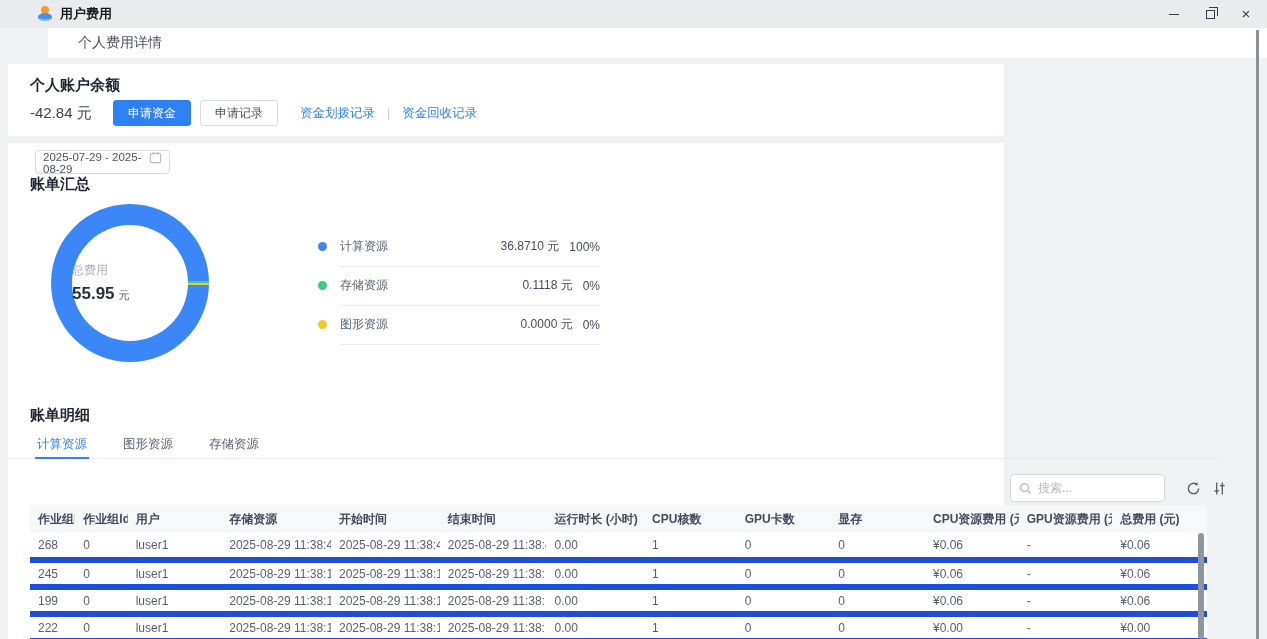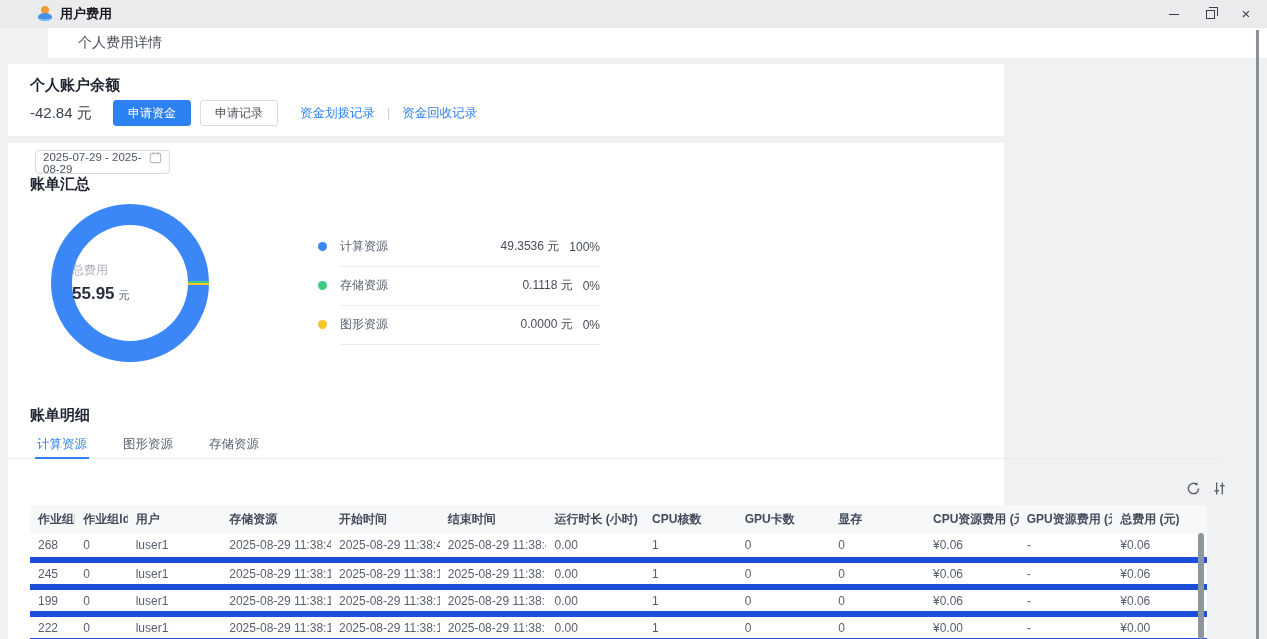--- a/index.html
+++ b/index.html
@@ -173,21 +173,21 @@
       <div class="donut-label">总费用</div>
       <div class="donut-value"><span>55.95</span><span class="donut-unit">元</span></div>
     </div>
   </div>
 
   <div class="legend">
       <div class="legend-row">
         <span class="legend-dot" style="background: rgb(59, 135, 247);"></span>
         <span class="legend-label">计算资源</span>
         <span class="legend-right">
-          <span class="legend-value">49.3536 元</span>
+          <span class="legend-value">36.8710 元</span>
           <span class="legend-pct">100%</span>
         </span>
       </div>
       <div class="legend-row">
         <span class="legend-dot" style="background: rgb(62, 203, 131);"></span>
         <span class="legend-label">存储资源</span>
         <span class="legend-right">
           <span class="legend-value">0.1118 元</span>
           <span class="legend-pct">0%</span>
         </span>
@@ -203,20 +203,29 @@
     </div>
 
   <div class="section-title detail-title">账单明细</div>
 
   <div class="tabs">
       <div class="tab active">计算资源</div>
       <div class="tab">图形资源</div>
       <div class="tab">存储资源</div>
     </div>
 
+  <div class="search-box">
+    <span>
+      <svg width="13" height="13" viewBox="0 0 14 14">
+          <circle cx="6" cy="6" r="4.2" fill="none" stroke="#b4bac4" stroke-width="1.4"></circle>
+          <line x1="9.2" y1="9.2" x2="12.4" y2="12.4" stroke="#b4bac4" stroke-width="1.4"></line>
+        </svg>
+    </span>
+    <input placeholder="搜索..." style="">
+  </div>
   <div class="icon-btn refresh-btn">
     <svg width="15" height="15" viewBox="0 0 16 16">
         <path d="M13.5 8a5.5 5.5 0 1 1-1.6-3.9" fill="none" stroke="#565d69" stroke-width="1.5"></path>
         <path d="M12.2 1.2 L12.4 4.6 L9.1 4.2 Z" fill="#565d69"></path>
       </svg>
   </div>
   <div class="icon-btn cols-btn">
     <svg width="15" height="15" viewBox="0 0 16 16">
         <line x1="5" y1="1.5" x2="5" y2="14.5" stroke="#565d69" stroke-width="1.4"></line>
         <line x1="11" y1="1.5" x2="11" y2="14.5" stroke="#565d69" stroke-width="1.4"></line>

